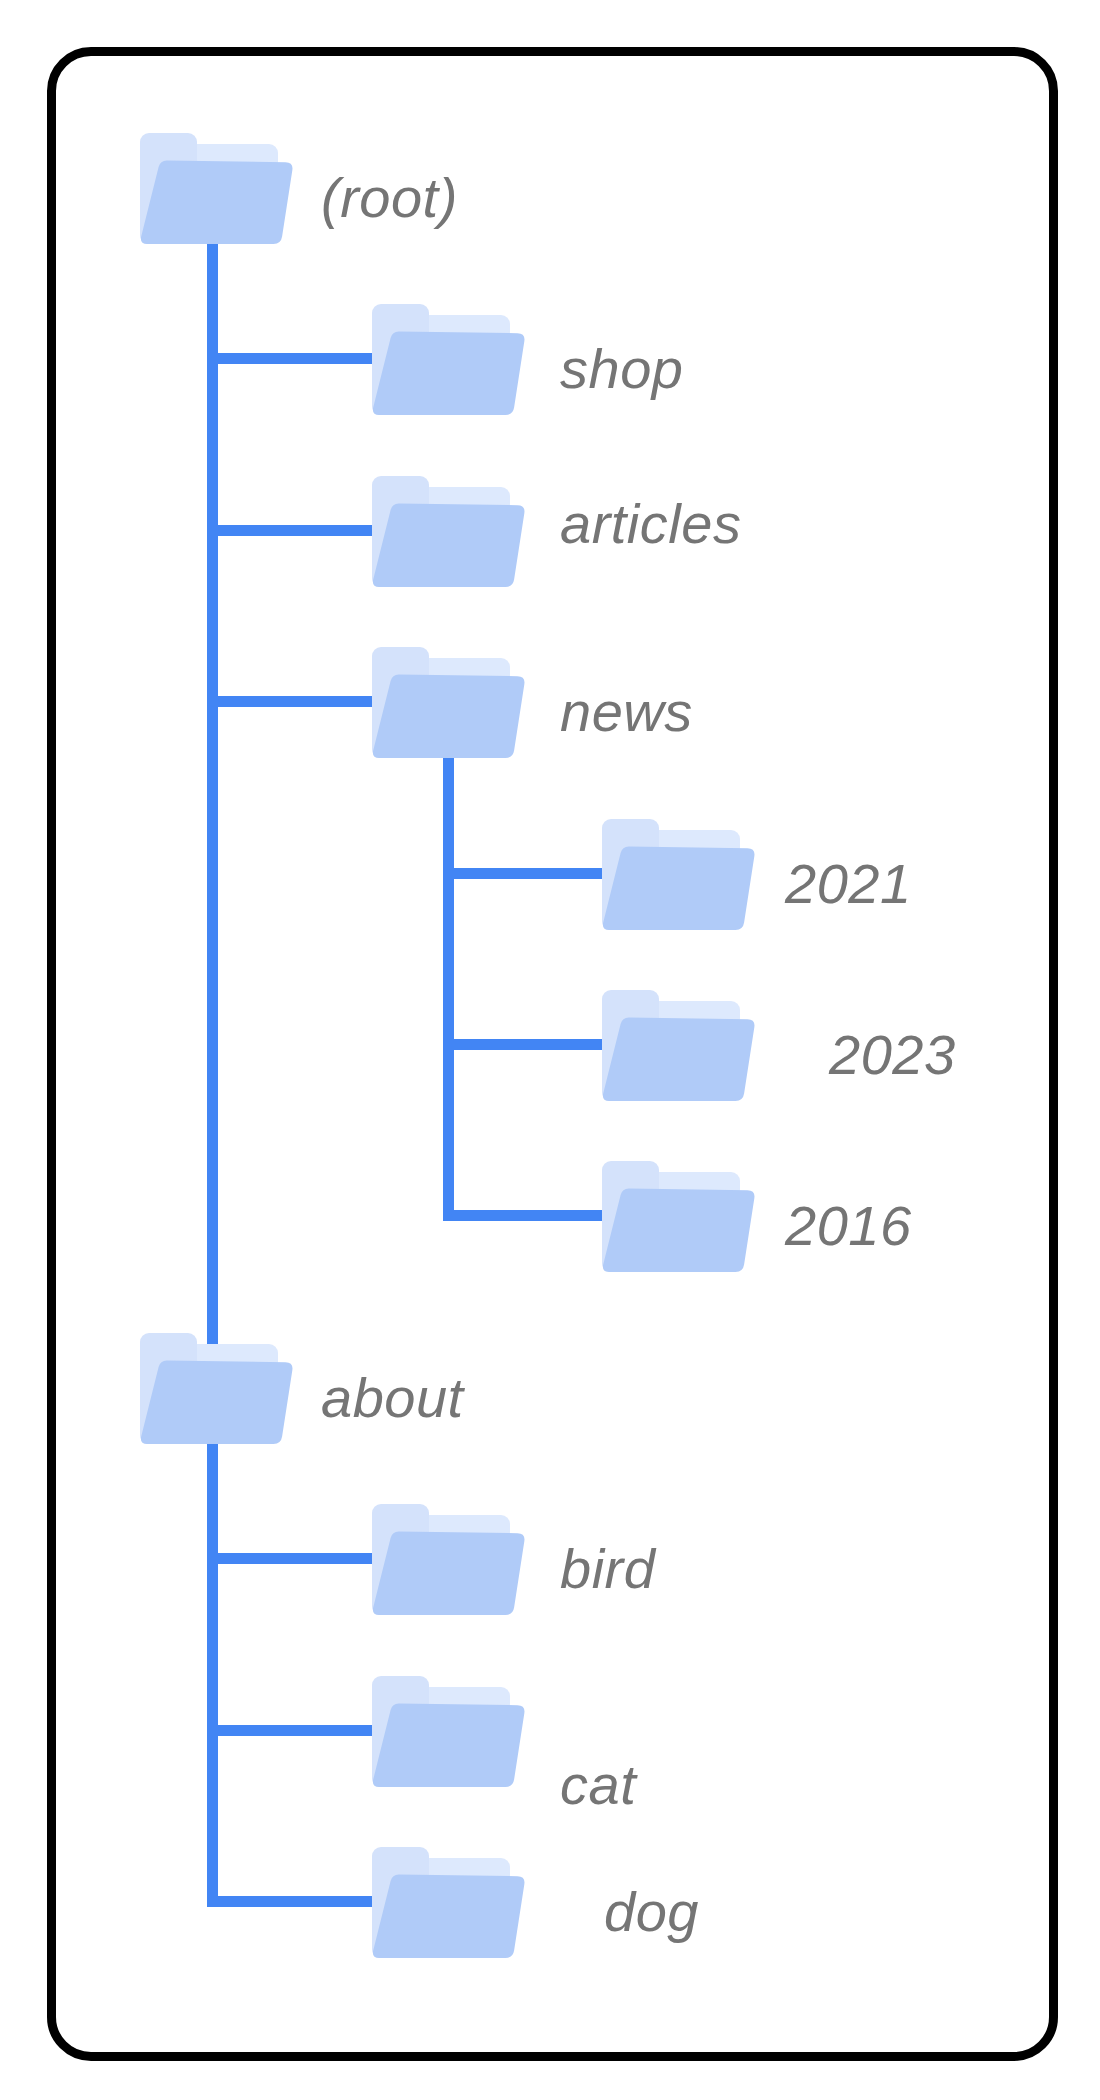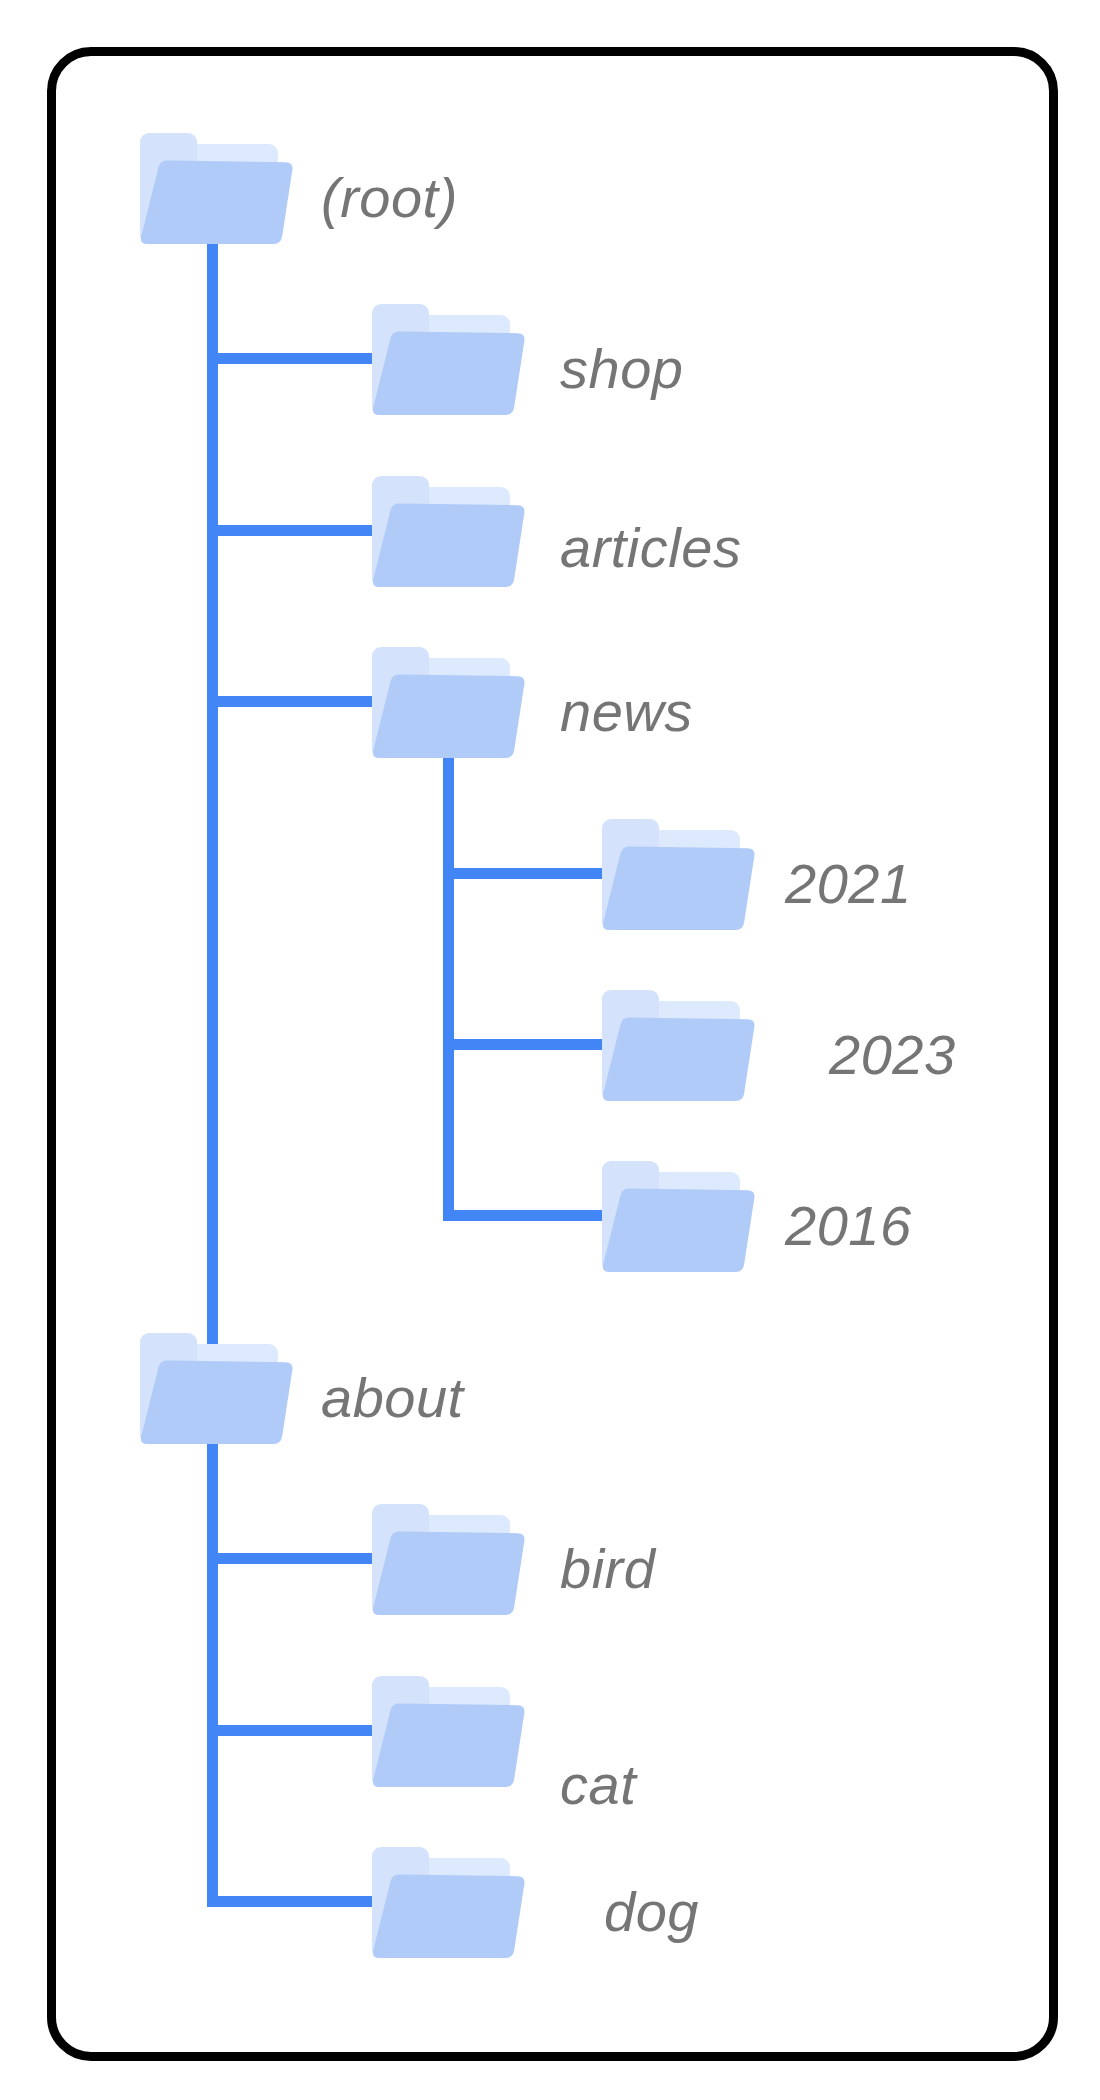--- a/index.html
+++ b/index.html
@@ -42,21 +42,21 @@
   .f-bird    {left:372px;top:1504px;}
   .f-cat     {left:372px;top:1676px;}
   .f-dog     {left:372px;top:1847px;}
   
   .lbl{
     position:absolute;height:60px;line-height:60px;white-space:nowrap;
     font-size:56px;color:#757575;letter-spacing:0.5px;font-style:italic;
   }
   .t-root    {left:321px;top:168px;}
   .t-about   {left:560px;top:339px;}
-  .t-articles{left:560px;top:518px;}
+  .t-articles{left:560px;top:494px;}
   .t-news    {left:560px;top:682px;}
   .t-2022    {left:785px;top:854px;}
   .t-2023    {left:785px;top:1025px;margin-left:44px;}
   .t-2024    {left:785px;top:1196px;}
   .t-shop    {left:321px;top:1368px;}
   .t-bird    {left:560px;top:1539px;}
   .t-cat     {left:560px;top:1711px;margin-top:44px;}
   .t-dog     {left:560px;top:1882px;margin-left:44px;}
   .defs{position:absolute;width:0;height:0;overflow:hidden;}
 </style>

